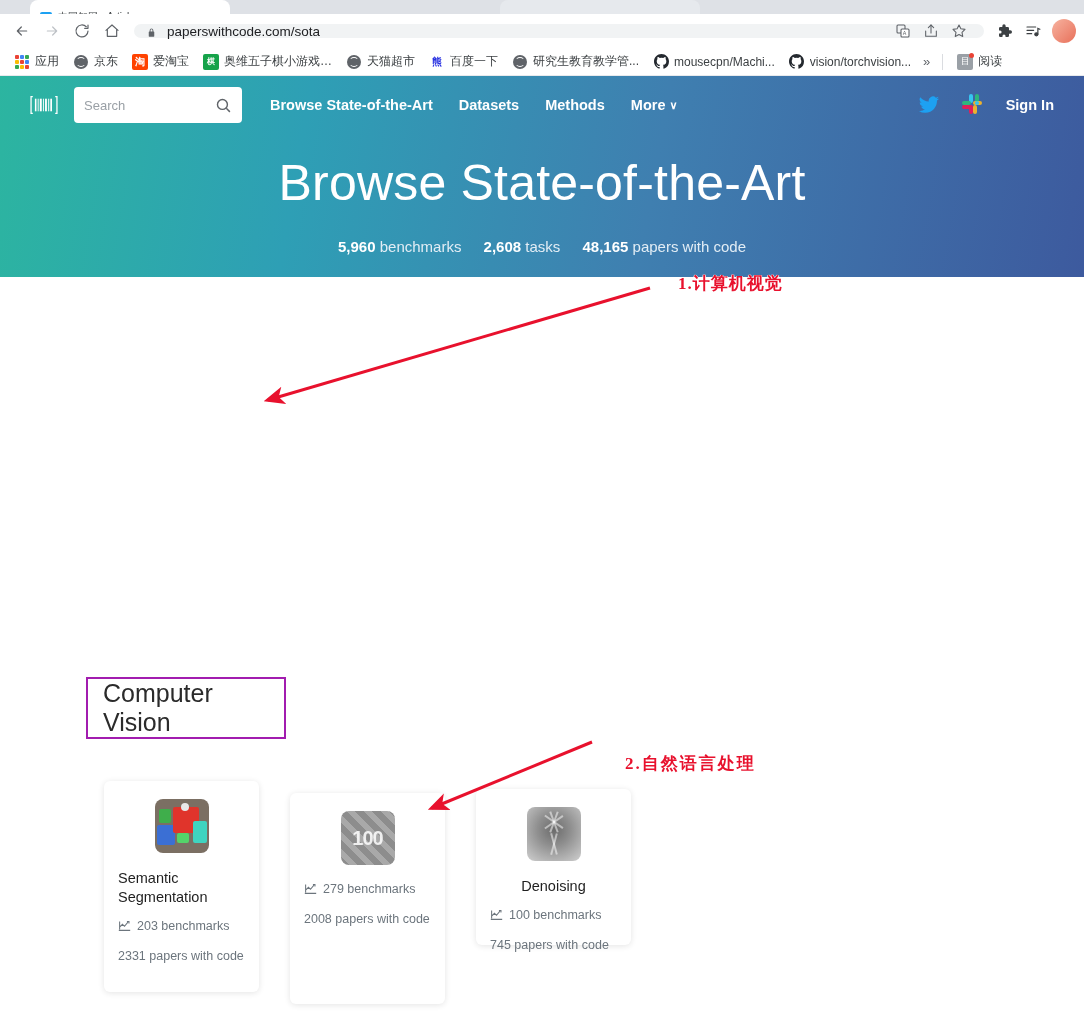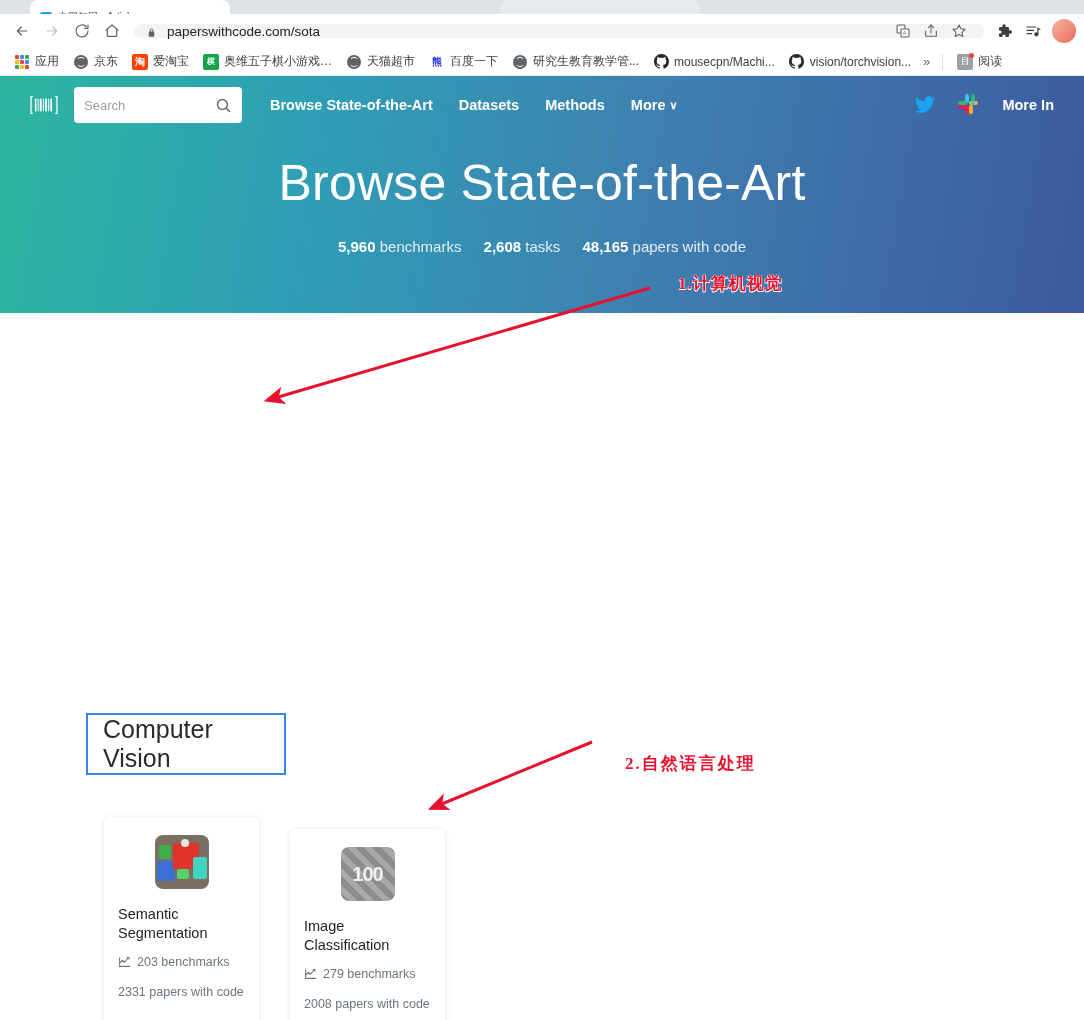--- a/index.html
+++ b/index.html
@@ -137,21 +137,21 @@
   }
   .apps-grid i { display:block; width:4px; height:4px; border-radius:1px; }
   .globe { width:14px; height:14px; border-radius:50%; background:#5f6368; position:relative; }
   .globe::after{ content:""; position:absolute; inset:2px; border-radius:50%; border:1.2px solid #fff; border-left-color:transparent; border-right-color:transparent;}
   .gh { width: 15px; height: 15px; }
   .bm-sep { width:1px; height:16px; background:#dadce0; margin:0 6px; flex:none;}
   .chev-more { color:#5f6368; font-size:13px; padding:0 4px; flex:none;}
 
   
   .hero {
-    height: 237px;
+    height: 201px;
     background: linear-gradient(100deg, #2cb5a0 0%, #2e9fb5 28%, #3f7fb0 60%, #3d5a9e 100%);
     position: relative;
     overflow: hidden;
   }
   .navbar {
     height: 58px;
     display: flex;
     align-items: center;
     padding: 0 30px;
   }
@@ -214,21 +214,21 @@
 
   .section-title {
     font-size: 25px;
     color: #2b2b2b;
     font-weight: normal;
   }
   .cv-title-wrap {
     position: absolute;
     left: 86px; top: 400px;
     width: 200px; height: 62px;
-    border: 2px solid #3b82f6;
+    border: 2px solid #a21caf;
     display: flex; align-items: center;
     padding-left: 15px;
   }
 
   .card-row {
     position: absolute;
     left: 0; width: 1084px;
     display: flex;
     gap: 0;
     padding-left: 104px;
@@ -514,21 +514,21 @@
       <span class="slack">
         <i style="left:7px;  top:0px;  width:4px;  height:9px;  background:#36c5f0;"></i>
         <i style="left:0px;  top:7px;  width:9px;  height:4px;  background:#2eb67d;"></i>
         <i style="left:11px; top:11px; width:4px;  height:9px;  background:#ecb22e;"></i>
         <i style="left:13px; top:0px;  width:4px;  height:9px;  background:#2eb67d;"></i>
         <i style="left:11px; top:7px;  width:9px;  height:4px;  background:#ecb22e;"></i>
         <i style="left:0px;  top:11px; width:9px;  height:4px;  background:#e01e5a;"></i>
         <i style="left:7px;  top:11px; width:4px;  height:9px;  background:#e01e5a;"></i>
         <i style="left:13px; top:7px;  width:4px;  height:4px;  background:#36c5f0;"></i>
       </span>
-      <a class="signin">More In</a>
+      <a class="signin">Sign In</a>
     </div>
   </div>
 
   <h1 class="hero-title">Browse State-of-the-Art</h1>
   <div class="hero-stats">
     <span class="grp">
       <b>5,960</b>
       <span>benchmarks</span>
     </span>
     <span class="grp">
@@ -569,35 +569,55 @@
         </span>
         <span>203 benchmarks</span>
       </div>
       <div class="card-papers">2331 papers with code</div>
     </div>
 
     <div class="card tall" style="margin-top:12px;">
       <div class="card-thumb th-imgcls">
           <span>100</span>
         </div>
-      <div class="card-title">Image Classification</div>
       <div class="card-meta">
         <span class="chart-ico">
           <svg viewBox="0 0 16 16">
               <path d="M1 14h14M2 13V3M2 10l3.5-3.5L8 9l5-6"></path>
               <path d="M11 3h2.5v2.5"></path>
             </svg>
         </span>
         <span>279 benchmarks</span>
       </div>
       <div class="card-papers">2008 papers with code</div>
     </div>
 
 
 
+    <div class="card tall2" style="margin-top:8px;">
+      <div class="card-thumb th-denoise">
+        <i style="left:26px;top:4px;width:1.5px;height:22px;transform:rotate(20deg)"></i>
+        <i style="left:26px;top:4px;width:1.5px;height:22px;transform:rotate(-20deg)"></i>
+        <i style="left:26px;top:4px;width:1.5px;height:22px;transform:rotate(55deg)"></i>
+        <i style="left:26px;top:4px;width:1.5px;height:22px;transform:rotate(-55deg)"></i>
+        <i style="left:26px;top:26px;width:1.5px;height:22px;transform:rotate(15deg)"></i>
+        <i style="left:26px;top:26px;width:1.5px;height:22px;transform:rotate(-15deg)"></i>
+      </div>
+      <div class="card-title" style="text-align:center;">Denoising</div>
+      <div class="card-meta">
+        <span class="chart-ico">
+          <svg viewBox="0 0 16 16">
+              <path d="M1 14h14M2 13V3M2 10l3.5-3.5L8 9l5-6"></path>
+              <path d="M11 3h2.5v2.5"></path>
+            </svg>
+        </span>
+        <span>100 benchmarks</span>
+      </div>
+      <div class="card-papers">745 papers with code</div>
+    </div>
   </div>
 
 </div>
 
 <div class="annot-layer">
   <svg width="1084" height="1020" style="position:absolute;left:0;top:0;">
     <defs>
       <marker id="ah" markerWidth="7" markerHeight="7" refX="5.5" refY="3" orient="auto" markerUnits="strokeWidth">
         <path d="M0,0 L7,3 L0,6 L1.8,3 z" fill="#e8112d"></path>
       </marker>

